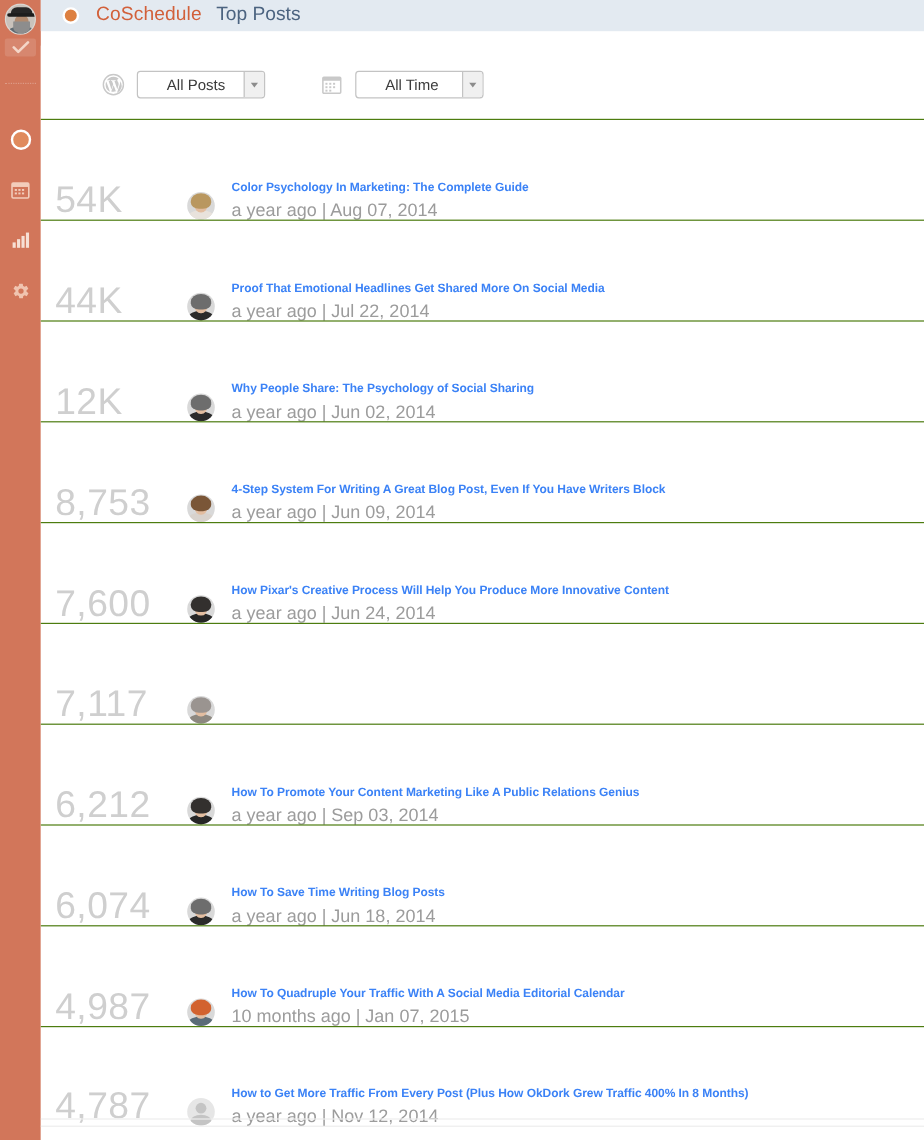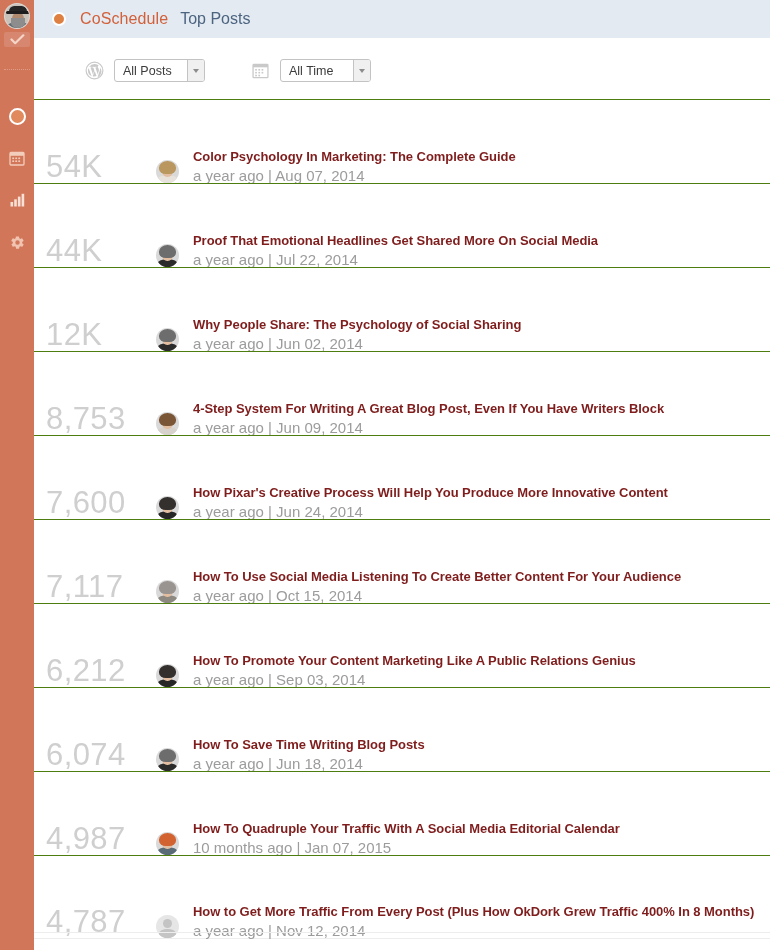--- a/index.html
+++ b/index.html
@@ -50,21 +50,21 @@
   .nav-list { margin-top: 34px; display: flex; flex-direction: column;
               align-items: center; gap: 18px; }
   .nav-item { width: 24px; height: 24px; display: flex; align-items: center;
               justify-content: center; cursor: pointer; }
   .donut { width: 17px; height: 17px; border-radius: 50%;
            background: #e08a5d; border: 2.5px solid #ffffff; }
   .nav-item svg { display:block; }
 
   
   .header {
-    position: absolute; left: 34px; top: 0; right: 0; height: 38px;
+    position: absolute; left: 34px; top: 0; right: 0; height: 26px;
     background: #e3eaf1;
     display: flex; align-items: center; padding-left: 18px;
   }
   .brand-dot {
     width: 14px; height: 14px; border-radius: 50%;
     background: #dd8041; border: 2px solid #ffffff;
     flex: 0 0 auto;
   }
   .brand-name {
     margin-left: 14px; color: #d2603a;
@@ -84,21 +84,21 @@
   .filter-group + .filter-group { margin-left: 45px; }
   .filter-icon { width: 20px; height: 20px; margin-right: 10px;
                  display: flex; align-items: center; justify-content: center; }
   .select {
     display: flex; align-items: stretch; height: 23px;
     border: 1px solid #c3c3c3; border-radius: 3px;
     background: #ffffff; overflow: hidden;
   }
   .select-value {
     min-width: 72px; padding: 0 8px; display: flex; align-items: center;
-    font-size: 12.5px; color: #3b3b3b;
+    font-size: 12.5px; color: #3b3b3b; margin-left: 16px;
   }
   .select-arrow {
     width: 17px; border-left: 1px solid #c3c3c3;
     background: #f0f0f0; display: flex; align-items: center;
     justify-content: center;
   }
   .caret {
     width: 0; height: 0; border-left: 3.5px solid transparent;
     border-right: 3.5px solid transparent; border-top: 4px solid #8c8c8c;
   }
@@ -126,21 +126,21 @@
   .pa-face { position:absolute; left:6px; top:4px; width:11px; height:13px;
              border-radius:50% 50% 48% 48%; background:#e2bda0; }
   .pa-body { position:absolute; left:1px; bottom:-3px; width:21px; height:11px;
              border-radius:50% 50% 0 0; }
   .pa-generic-head { position:absolute; left:7px; top:4px; width:9px;
              height:9px; border-radius:50%; background:#c4c4c4; }
   .pa-generic-body { position:absolute; left:3px; bottom:0px; width:17px;
              height:9px; border-radius:50% 50% 0 0; background:#c4c4c4; }
   .post-text { margin-left: 14px; padding-top: 1px; }
   .post-title {
-    font-size: 13px; font-weight: bold; color: #7f1d1d;
+    font-size: 10px; font-weight: bold; color: #3b82f6;
     line-height: 16px; letter-spacing: -.05px;
   }
   .post-meta {
     margin-top: 3px; font-size: 15px; color: #9c9c9c; line-height: 15px;
   }
   .bottom-rule {
     position: absolute; left: 34px; right: 0; top: 932px;
     border-top: 1px solid #ededed;
   }
 </style>
@@ -316,24 +316,20 @@
             <div class="post-meta">a year ago | Jun 24, 2014</div>
           </div>
         </div>
         <div class="post-row">
           <div class="count">7,117</div>
           <div class="post-avatar">
             <div class="pa-body" style="background:#8d8880"></div>
             <div class="pa-face"></div>
             <div class="pa-hair" style="background:#9a9490"></div>
           </div>
-          <div class="post-text">
-            <div class="post-title">How To Use Social Media Listening To Create Better Content For Your Audience</div>
-            <div class="post-meta">a year ago | Oct 15, 2014</div>
-          </div>
         </div>
         <div class="post-row">
           <div class="count">6,212</div>
           <div class="post-avatar">
             <div class="pa-body" style="background:#262626"></div>
             <div class="pa-face"></div>
             <div class="pa-hair" style="background:#33302e"></div>
           </div>
           <div class="post-text">
             <div class="post-title">How To Promote Your Content Marketing Like A Public Relations Genius</div>

